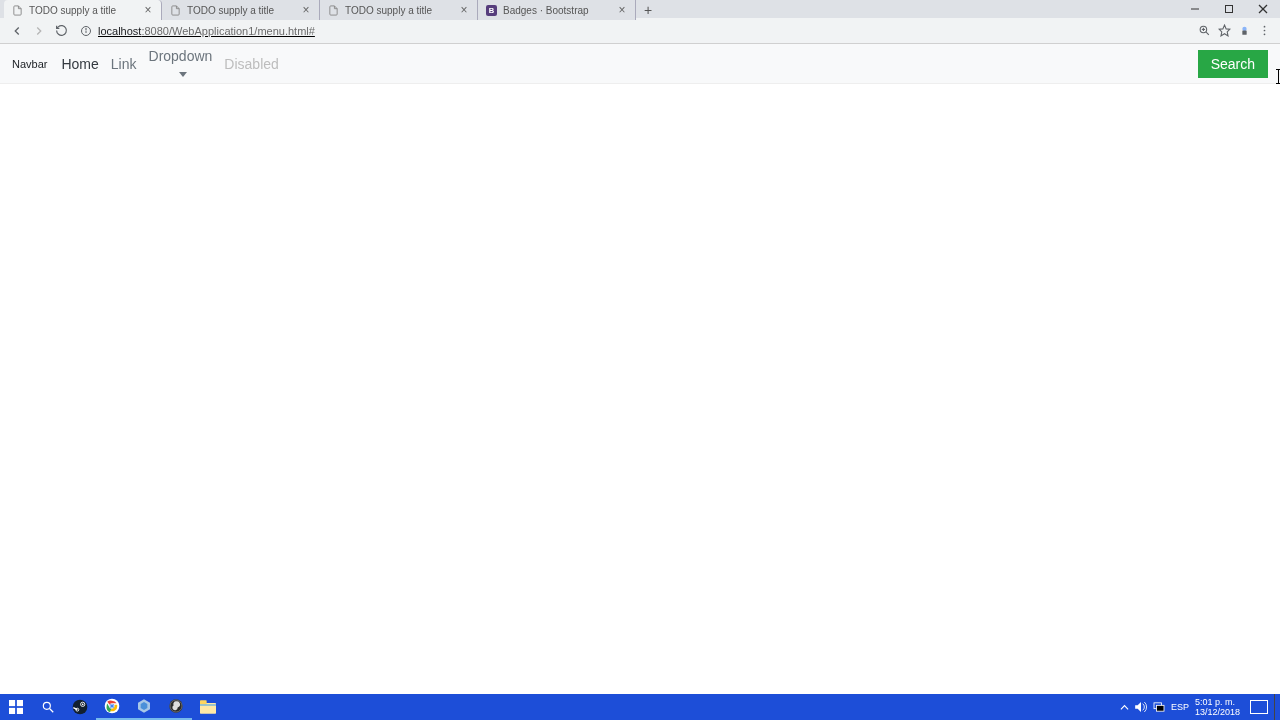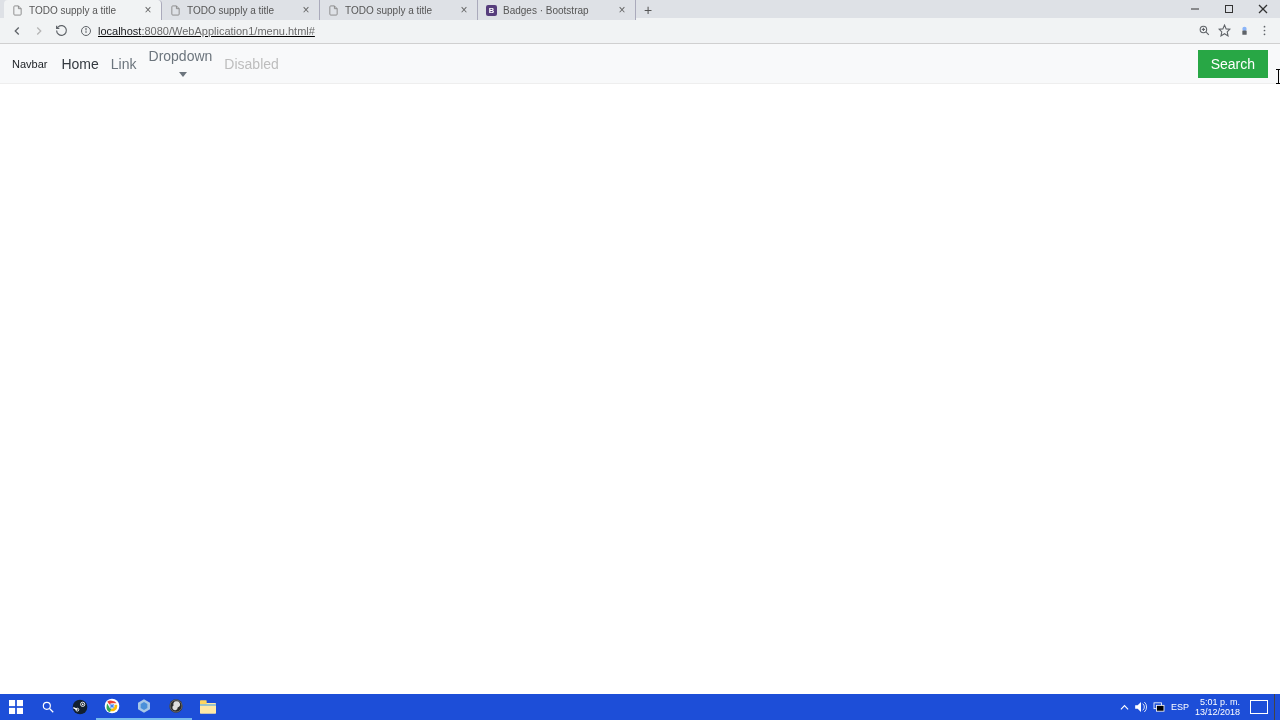--- a/index.html
+++ b/index.html
@@ -74,21 +74,21 @@
   .taskbar {
     position: absolute; left:0; right:0; bottom:0; height: 26px; background: #1d4ed8;
     display: flex; align-items: center; color: #fff;
   }
   .tb-left { display:flex; align-items:center; }
   .tb-item { width: 32px; height: 26px; display:flex; align-items:center; justify-content:center; }
   .tb-item.active { border-bottom: 2px solid #76b9ed; }
   .tb-item svg { display:block; }
   .tb-right { margin-left: auto; display:flex; align-items:center; padding-right: 2px; }
   .tray { display:flex; align-items:center; gap:6px; font-size:9px; color:#fff; }
-  .clock { font-size: 9px; line-height: 10px; text-align: right; margin: 0 6px; }
+  .clock { font-size: 9px; line-height: 10px; margin: 0 6px; }
   .notif { width: 18px; height: 14px; border: 1px solid #fff; margin-left: 4px; }
   .show-desktop { width: 4px; height: 26px; border-left: 1px solid #444; margin-left: 6px; }
 </style>
 </head>
 <body>
 
 <div class="chrome-top">
   <div class="tabs">
 
     <div class="tab active">

